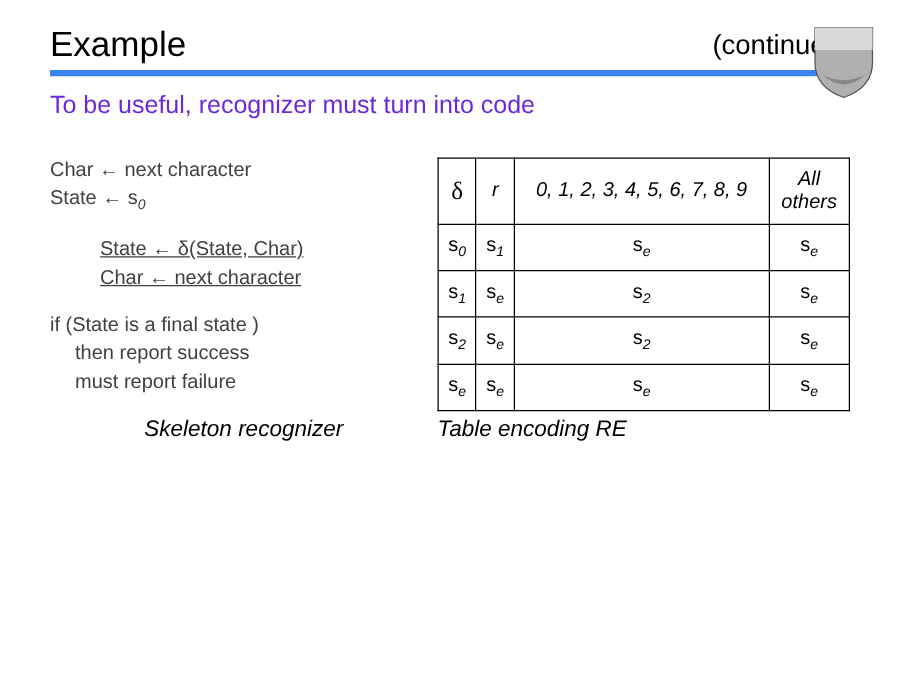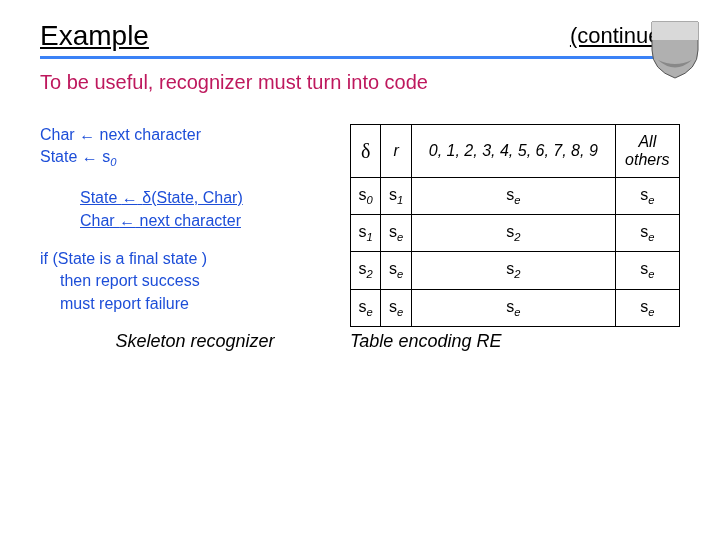--- a/index.html
+++ b/index.html
@@ -15,48 +15,47 @@
   .slide {
     padding: 20px 40px 20px 40px;
     box-sizing: border-box;
     width: 100%;
     height: 100%;
   }
   .header-row {
     display: flex;
     justify-content: space-between;
     align-items: center;
-    border-bottom: 3px solid #3b82f6;
+    border-bottom: 5px solid #3b82f6;
     padding-bottom: 4px;
     margin-bottom: 12px;
-    text-decoration: underline;
   }
   .title {
     font-size: 28px;
     color: #000;
     font-weight: normal;
   }
   .continued {
     font-size: 22px;
     color: #000;
   }
   .subtitle {
     font-size: 20px;
-    color: #be185d;
+    color: #6d28d9;
     margin-bottom: 30px;
   }
   .content-row {
     display: flex;
     gap: 30px;
     align-items: flex-start;
   }
   .left-col {
     flex: 0 0 280px;
     font-size: 16px;
-    color: #1d4ed8;
+    color: #404040;
   }
   .code-block {
     margin-bottom: 16px;
     line-height: 1.4;
   }
   .indent1 { padding-left: 20px; }
   .indent2 { padding-left: 40px; text-decoration: underline; }
   .right-col {
     flex: 1;
   }

